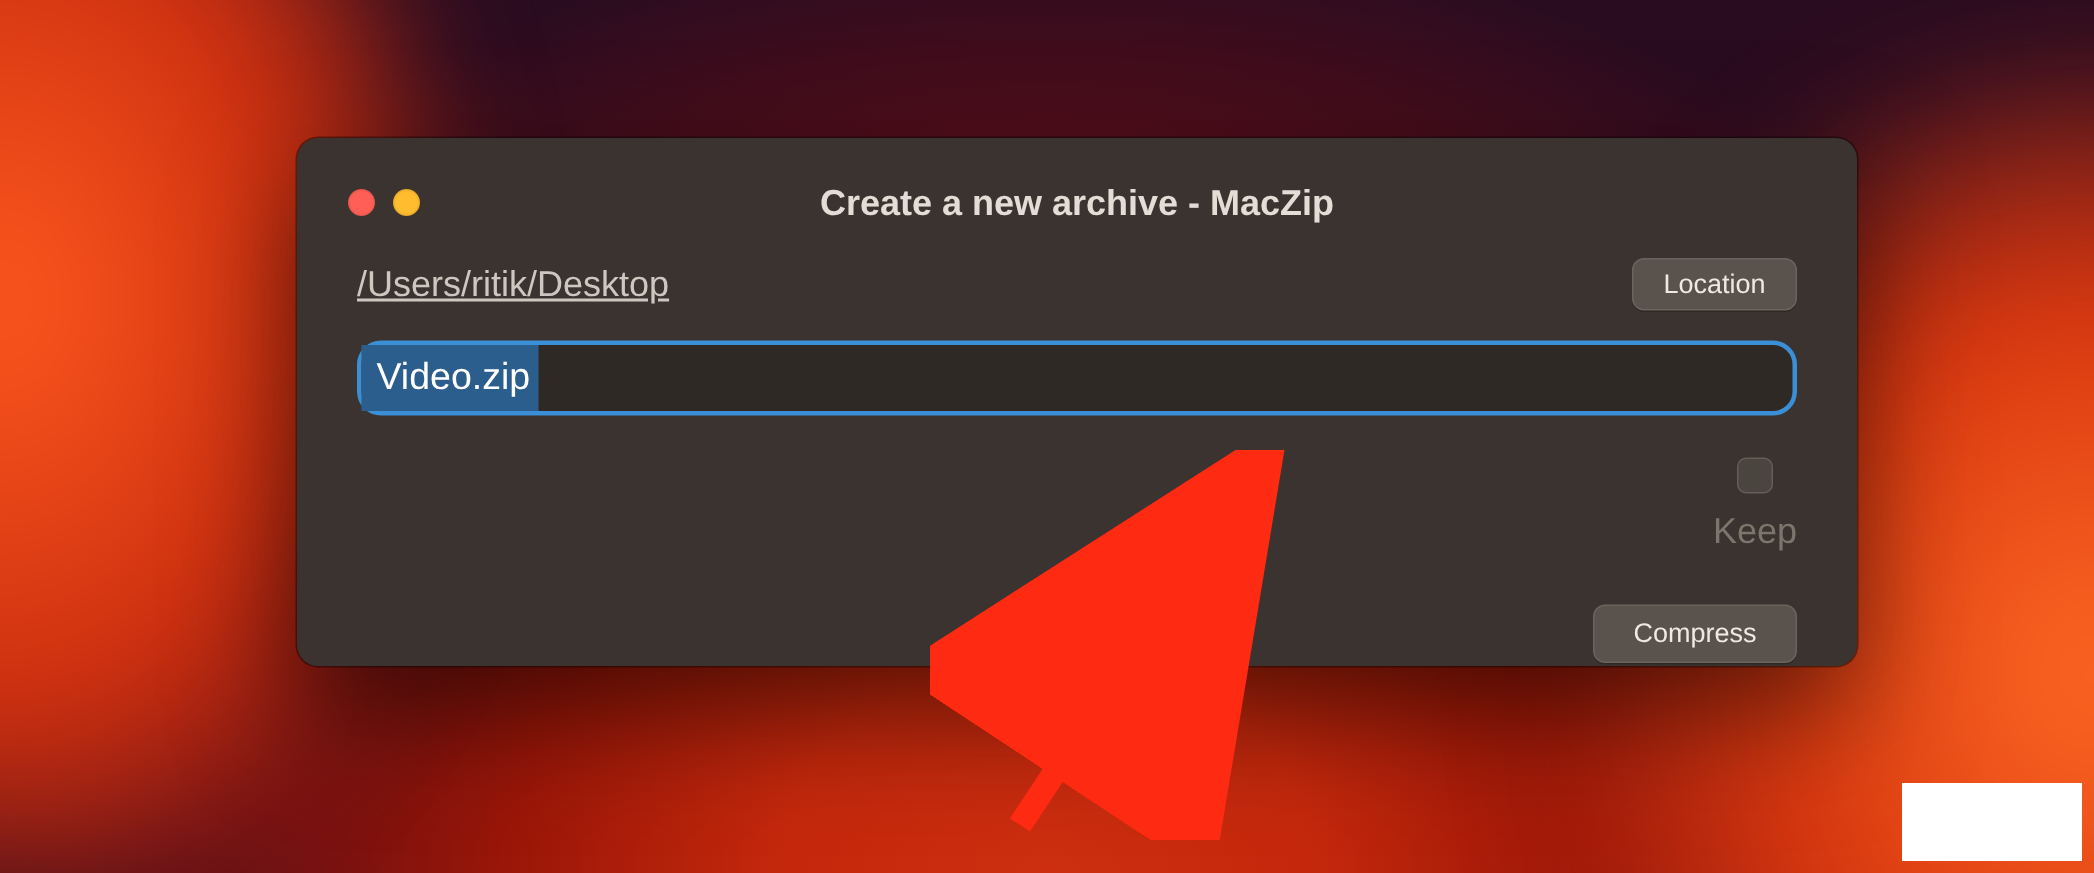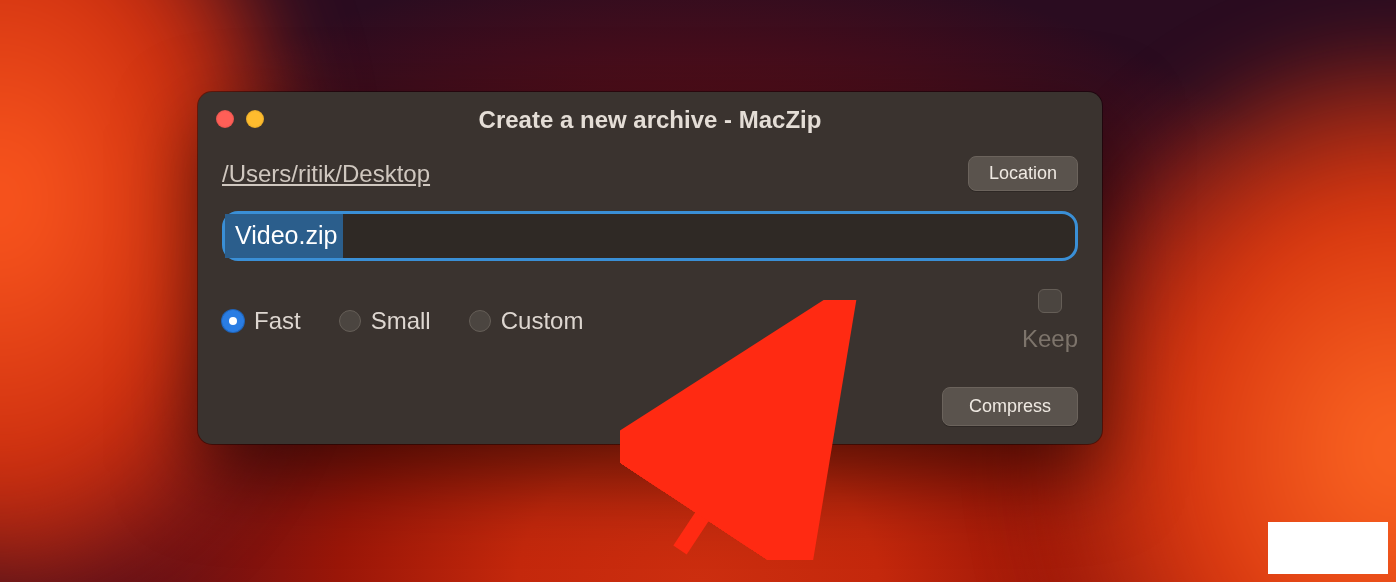--- a/index.html
+++ b/index.html
@@ -24,27 +24,27 @@
     }
     .blob-right {
       width: 700px; height: 800px;
       right: -350px; top: 50px;
       background: radial-gradient(ellipse, #ff6a24 0%, #d8360f 45%, transparent 80%);
     }
     .window {
       position: absolute;
       left: 198px;
       top: 92px;
-      width: 904px;
+      width: 1040px;
       height: 352px;
       background: #3a332f;
       border-radius: 14px;
       box-shadow: 0 30px 80px rgba(0,0,0,0.55), 0 0 0 1px rgba(0,0,0,0.4);
       color: #ddd6d0;
-      padding: 0;
+      padding: 16px;
     }
     .titlebar {
       display: flex;
       align-items: center;
       height: 44px;
       position: relative;
     }
     .traffic {
       position: absolute;
       left: 18px;
@@ -166,36 +166,20 @@
     <div class="pathrow">
       <div class="path">/Users/ritik/Desktop</div>
       <button class="btn">Location</button>
     </div>
 
     <div class="filename-wrap">
       <span class="selected-text">Video.zip</span>
     </div>
 
     <div class="row">
-      <div class="options-left">
-        <div class="radio">
-          <span class="rdot checked">
-              <span class="rdot-inner"></span>
-            </span>
-          <span>Fast</span>
-        </div>
-        <div class="radio">
-          <span class="rdot"></span>
-          <span>Small</span>
-        </div>
-        <div class="radio">
-          <span class="rdot"></span>
-          <span>Custom</span>
-        </div>
-      </div>
 
       <div class="spacer"></div>
 
 
       <div class="keep" style="margin-left:20px;flex-direction:column;">
         <span class="chkbox"></span>
         <span>Keep</span>
       </div>
     </div>
 

